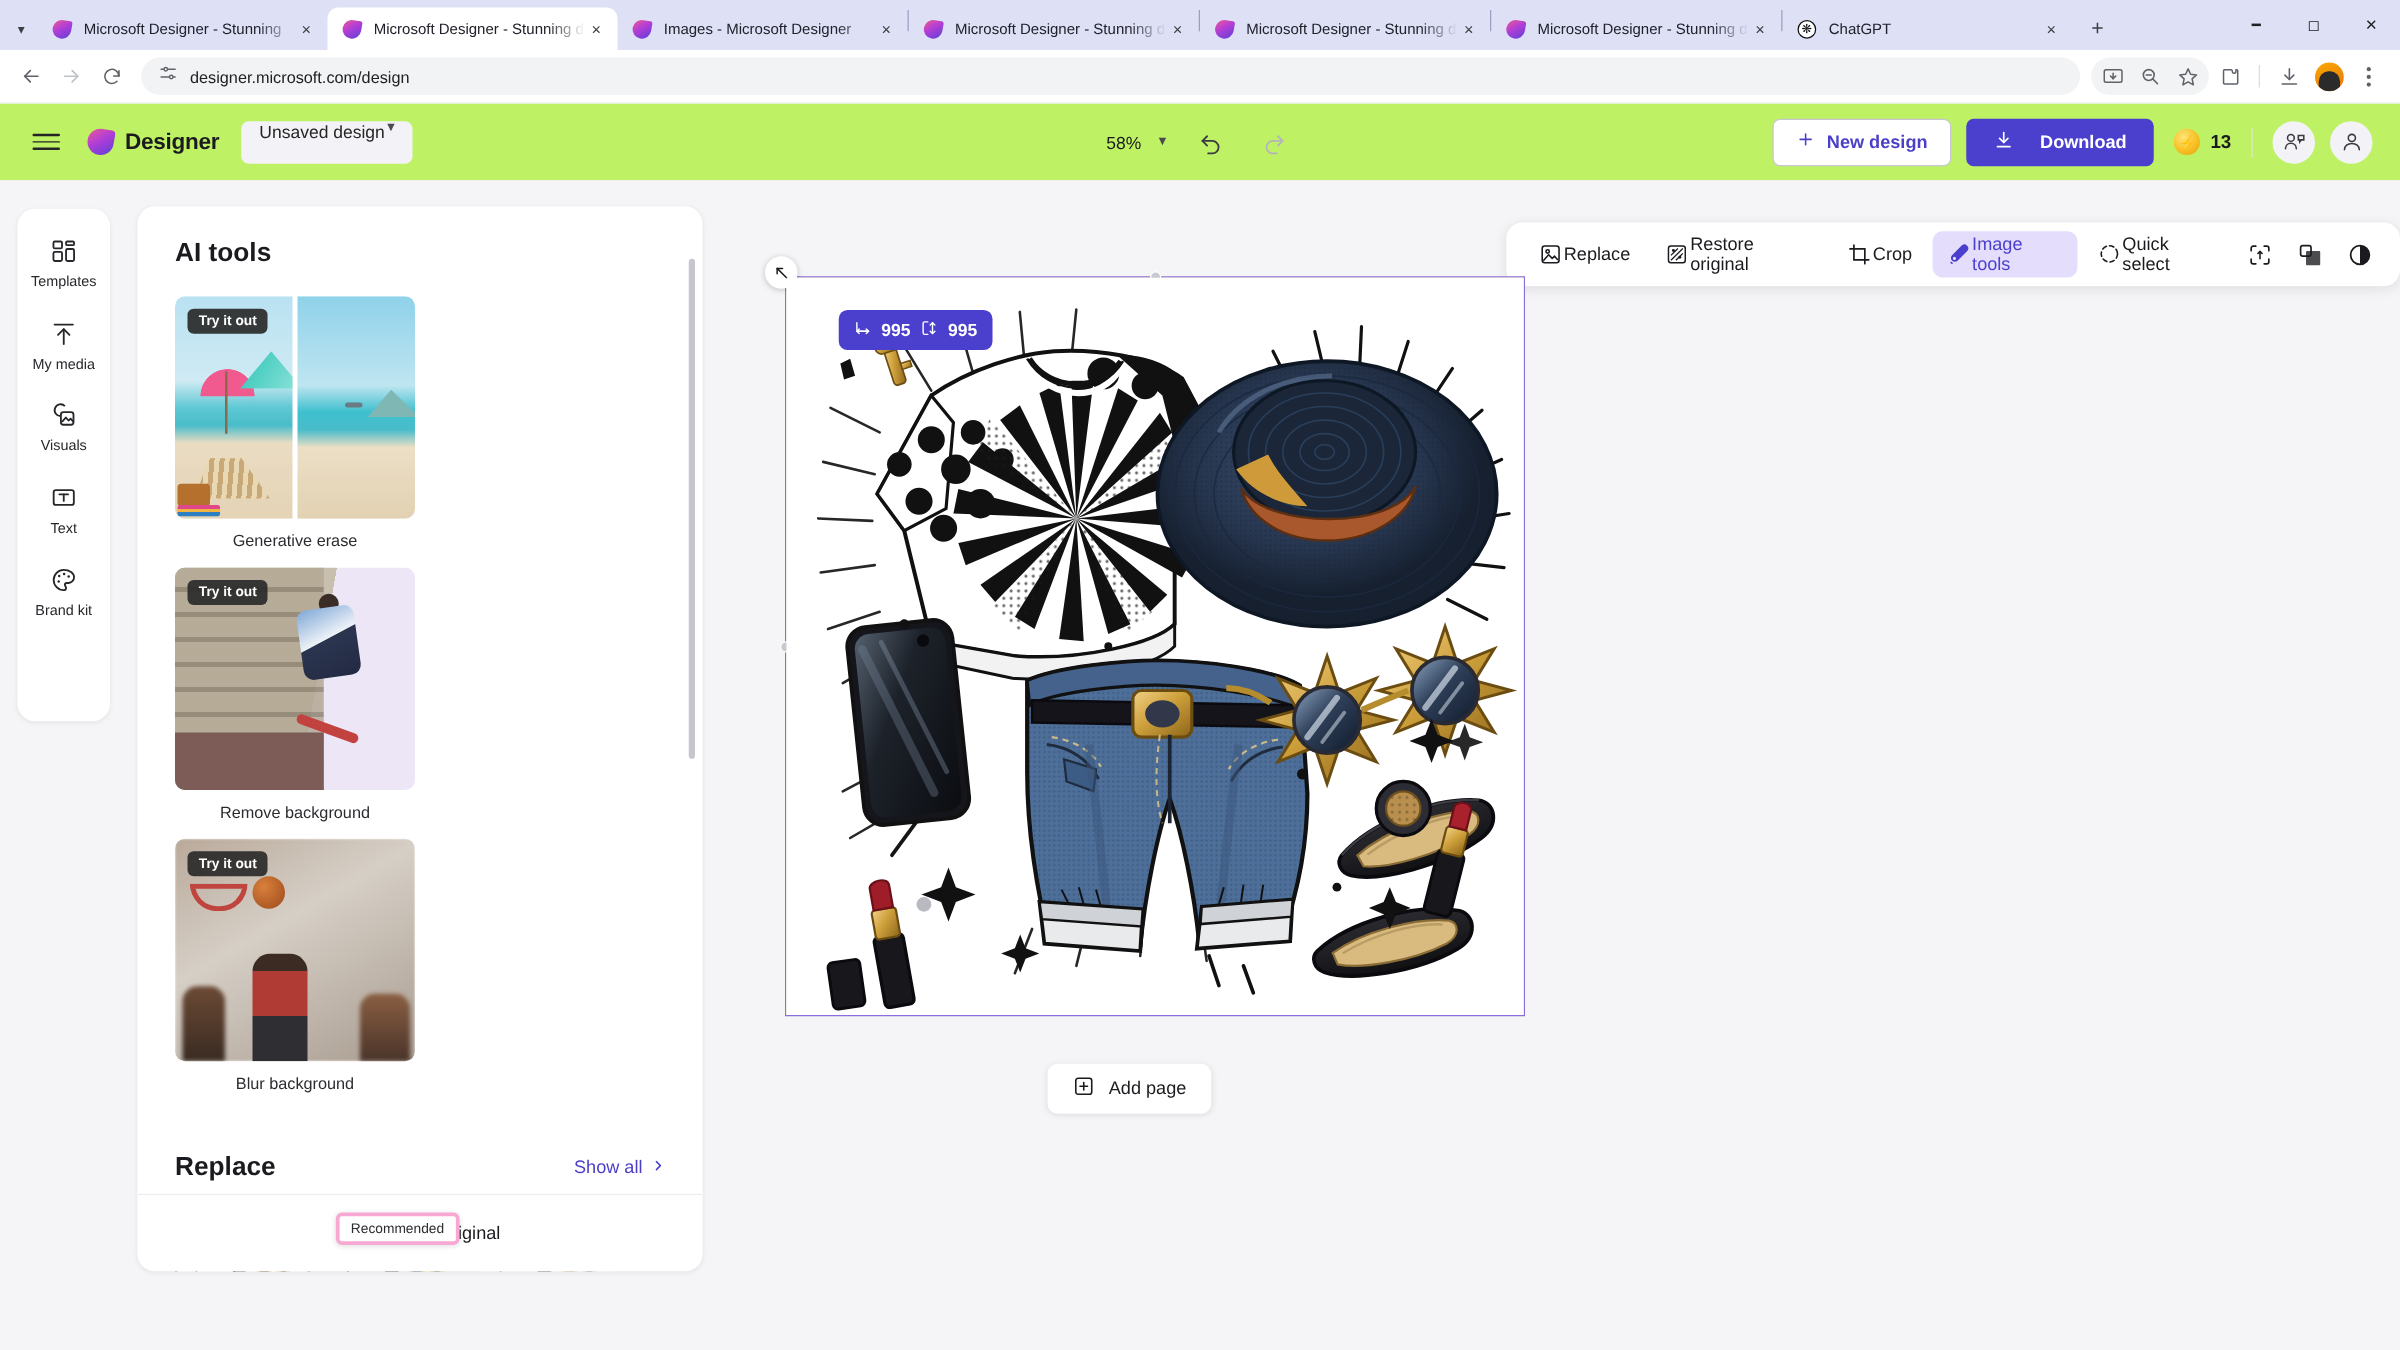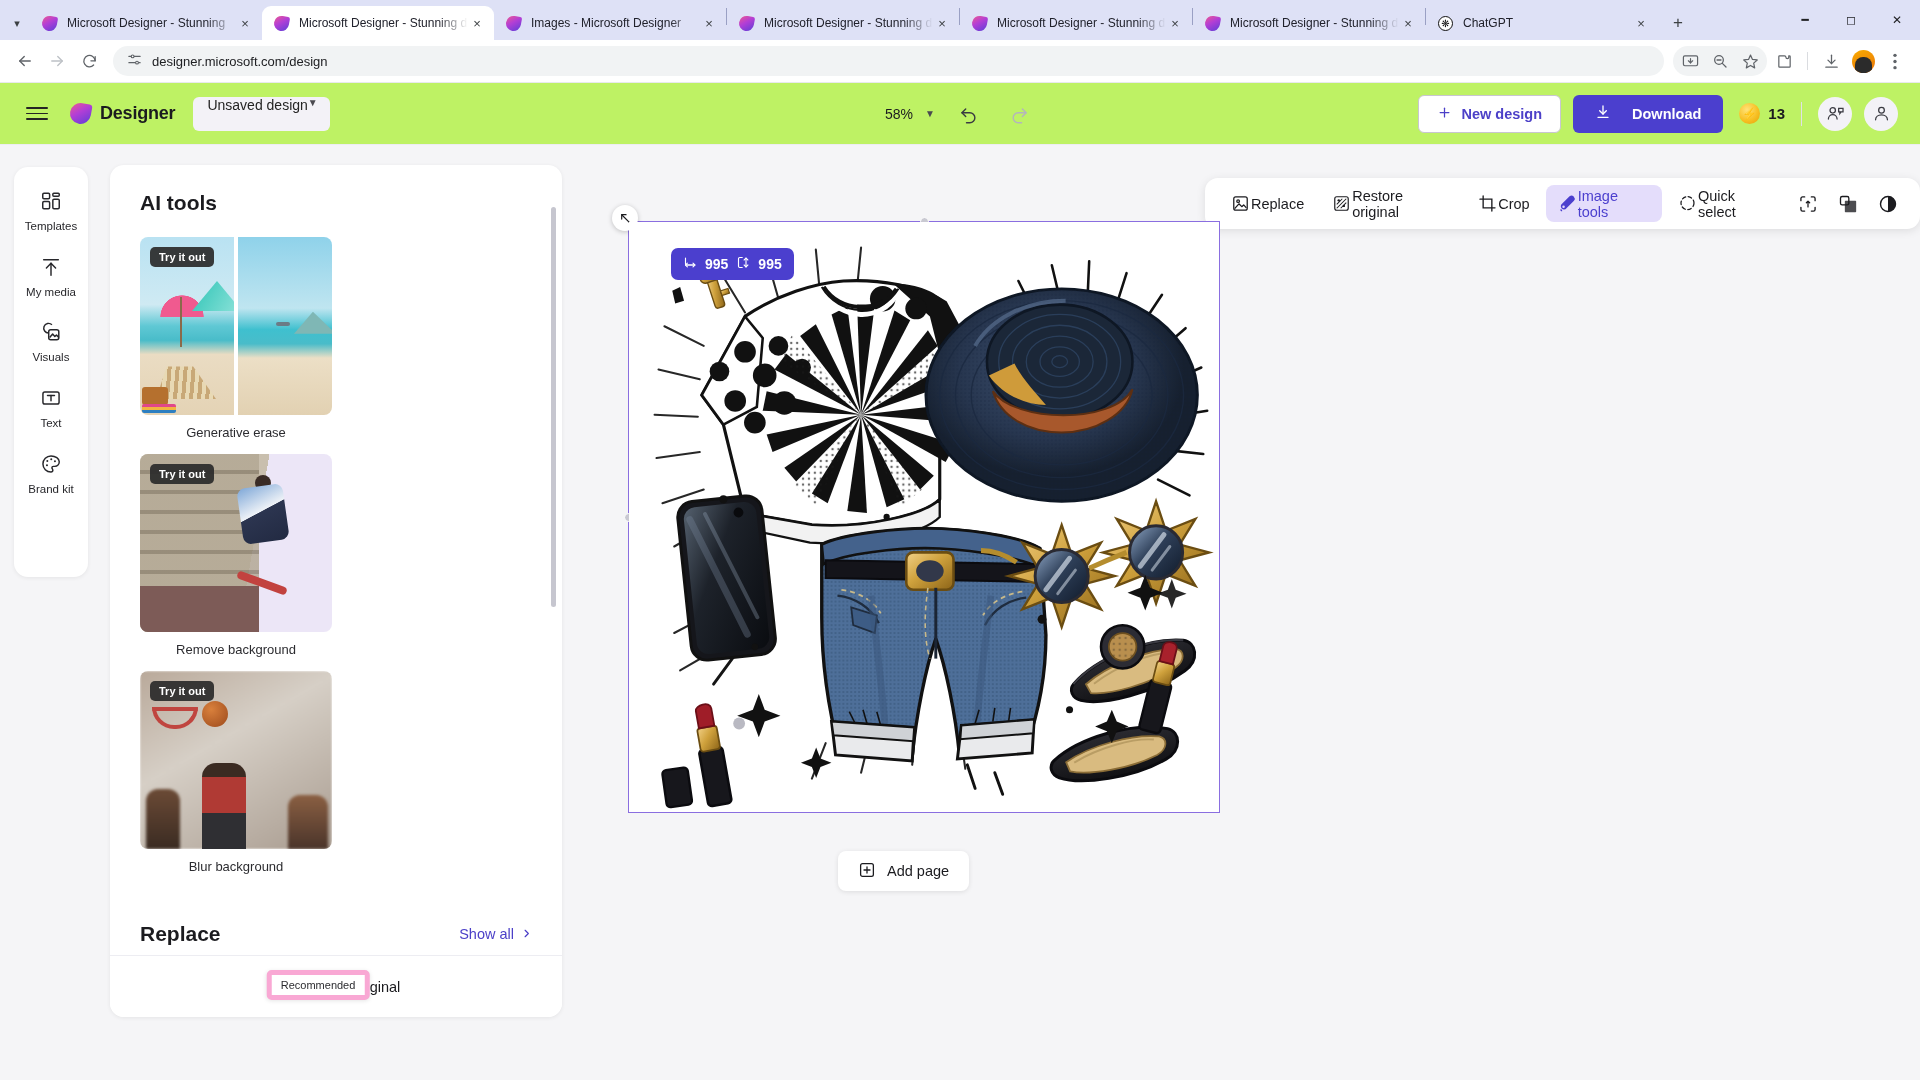--- a/index.html
+++ b/index.html
@@ -331,21 +331,21 @@
     width:108px; height: 94px; border-radius: 6px;
     border: 1px solid #e3e3e9;
     position:relative; overflow:hidden; background:#fff;
   }
   .filter-thumb.sel { border: 2px solid #4b3fce; }
   .filter-thumb.punch { filter: saturate(1.7) contrast(1.25) brightness(.92); }
   .filter-thumb.light { filter: brightness(1.12) saturate(.9); }
   .rec-badge {
     position:absolute; left: 50%; transform: translateX(-48%);
     top: 6px; z-index: 5;
-    background:#ffffff; border:5px solid #f9a8d4;
+    background:#ffffff; border:3px solid #f9a8d4;
     border-radius: 5px; padding: 4px 9px;
     font-size: 11px; color:#2c2c30;
     box-shadow: 0 1px 4px rgba(0,0,0,.10);
     white-space: nowrap;
   }
   .restore-row {
     position:absolute; left:0; right:0; bottom: 0;
     height: 62px;
     border-top: 1px solid #ededf2;
     display:flex; align-items:center; justify-content:center; gap:10px;

